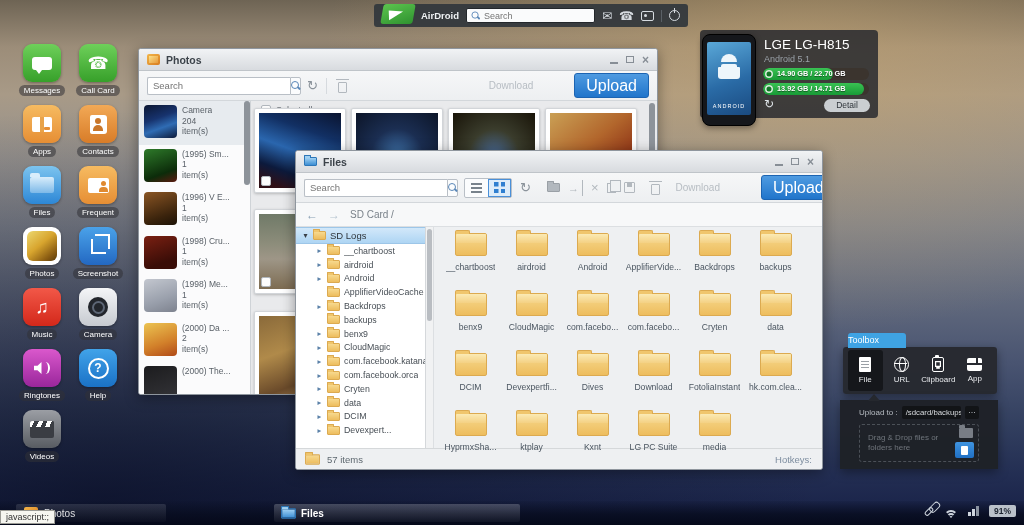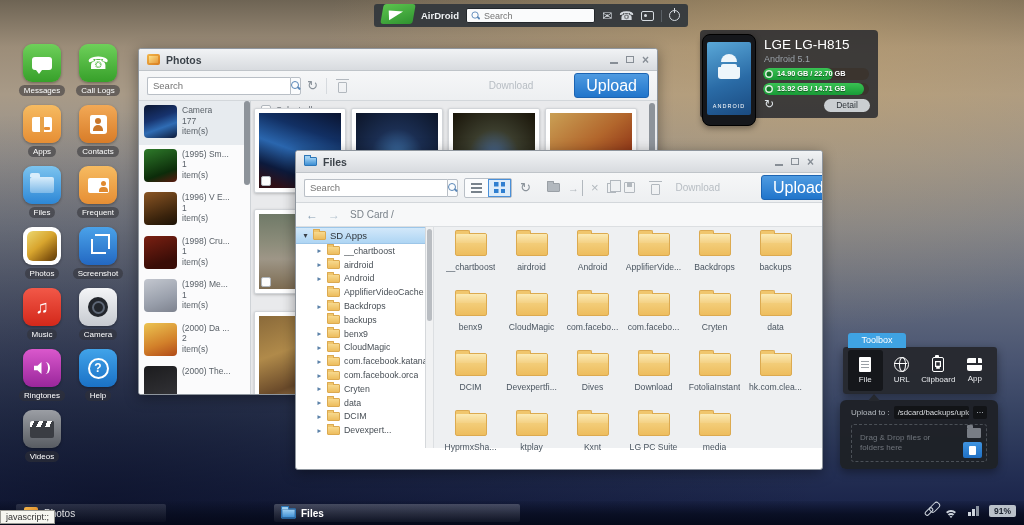--- a/index.html
+++ b/index.html
@@ -226,21 +226,21 @@
   .sbar .bicon { position:absolute; left:2px; top:2px; width:8px; height:8px; border-radius:4px; background:rgba(0,60,10,.5);
     box-shadow:inset 0 0 0 1.5px #d8f0dc; }
   .sbar .btxt { position:absolute; left:14px; top:0; right:0; font-size:7.3px; font-weight:bold; color:#fff;
     line-height:12px; text-shadow:0 1px 1px rgba(0,0,0,.5); white-space:nowrap; }
   .dev-refresh { position:absolute; left:64px; top:67px; color:#dfe4e8; font-size:12px; }
   .detail-btn { position:absolute; right:8px; top:69px; width:46px; height:13px; background:rgba(222,226,230,.88);
     border-radius:7px; font-size:8.5px; color:#2e343a; text-align:center; line-height:13px; }
 
   
   #tb-tab { left:848px; top:333px; width:58px; height:15px; background:#3fa3e3; border-radius:3px 3px 0 0;
-    color:#fff; font-size:9px; text-align:center; line-height:15px; z-index:45; }
+    color:#fff; font-size:9px; text-align:left; line-height:15px; z-index:45; }
   #tb-panel { left:843px; top:347px; width:154px; height:47px; background:rgba(38,41,47,.96); border-radius:3px;
     display:flex; align-items:center; justify-content:space-around; padding:0 4px; z-index:44;
     box-shadow:0 3px 10px rgba(0,0,0,.4); }
   .tbitem { width:35px; height:41px; display:flex; flex-direction:column; align-items:center; justify-content:center;
     gap:3px; border-radius:3px; }
   .tbitem.active { background:#15171b; }
   .tblabel { font-size:8px; color:#e9ebee;text-align:center; }
   .tbi-file { width:12px; height:15px; background:#fff; border-radius:1px;
     background-image:linear-gradient(#9aa0a6,#9aa0a6),linear-gradient(#9aa0a6,#9aa0a6),linear-gradient(#9aa0a6,#9aa0a6);
     background-size:8px 1.4px; background-position:2px 4px,2px 7px,2px 10px; background-repeat:no-repeat; background-color:#fff; }
@@ -249,22 +249,22 @@
   .tbi-url::after { content:""; position:absolute; left:3.5px; top:-1px; width:5px; height:12.5px; border:1.3px solid #fff; border-radius:50%; }
   .tbi-clip { width:12px; height:15px; border:1.6px solid #fff; border-radius:2px; position:relative; }
   .tbi-clip::before { content:""; position:absolute; left:2px; top:-3px; width:4px; height:2.5px; background:#fff; border-radius:1px; }
   .tbi-clip::after { content:""; position:absolute; left:1.5px; top:2.5px; width:6px; height:6px;
     box-shadow:0 0 0 1.2px #fff inset, 0 3px 0 -1.2px #fff; }
   .tbi-app { width:15px; height:13px;
     background-image:linear-gradient(#fff,#fff),linear-gradient(#fff,#fff),linear-gradient(#fff,#fff);
     background-size:9px 5px,4px 5px,15px 6px; background-position:0 0,11px 0,0 7px; background-repeat:no-repeat; border-radius:2px; }
   #tb-pointer { left:868px; top:394px; width:0; height:0; border-left:6px solid transparent;
     border-right:6px solid transparent; border-bottom:7px solid #25282e; z-index:46; }
-  #upload-panel { left:840px; top:400px; width:158px; height:69px; background:rgba(30,33,38,.96); border-radius:6px;
-    z-index:45; padding:6px 11px; box-shadow:0 3px 10px rgba(0,0,0,.4); }
+  #upload-panel { left:840px; top:400px; width:158px; height:69px; background:rgba(30,33,38,.96); border-radius:0;
+    z-index:45; padding:6px 19px; box-shadow:0 3px 10px rgba(0,0,0,.4); }
   .up-row { display:flex; align-items:center; gap:4px; }
   .up-label { font-size:8px; color:#b7bcc2; white-space:nowrap; }
   .up-path { flex:1; background:#121417; border-radius:2px; color:#d8dbde; font-size:7.8px; padding:2px 4px;
     white-space:nowrap; overflow:hidden; }
   .up-more { width:14px; height:13px; background:#121417; border-radius:2px; color:#b7bcc2; font-size:9px;
     text-align:center; line-height:9px; }
   .dropzone { margin-top:5px; height:38px; border:1px dashed #4b5057; border-radius:3px; position:relative;
     display:flex; align-items:center; padding-left:8px; }
   .drop-txt { font-size:8px; color:#70757c; width:90px; line-height:10px; }
   .gicon { position:absolute; right:5px; top:3px; width:14px; height:10px; background:#787d85; border-radius:1px; }
@@ -358,21 +358,21 @@
         <span class="clap"></span>
       </div>
     <span class="dlabel">Videos</span>
     </div>
 </div>
 <div id="dcol2" class="abs dcol">
   <div class="di">
     <div class="dico ic-call">
         <span>☎</span>
       </div>
-    <span class="dlabel">Call Logs</span>
+    <span class="dlabel">Call Card</span>
     </div>
   <div class="di">
     <div class="dico ic-contacts">
         <span class="bookart"></span>
       </div>
     <span class="dlabel">Contacts</span>
     </div>
   <div class="di">
     <div class="dico ic-freq">
         <span class="freqart"></span>
@@ -423,21 +423,21 @@
       </span>
     <span class="spacer"></span>
     <span class="dl-label">Download</span>
     <span class="btn-blue">Upload</span>
   </div>
   <div class="pbody">
     <div class="albums">
       <div class="alb sel">
         <span class="athumb t1"></span>
         <span class="atxt"><span>Camera</span><br>
-          <span>177</span><br><span>item(s)</span></span>
+          <span>204</span><br><span>item(s)</span></span>
         </div>
       <div class="alb">
         <span class="athumb t2"></span>
         <span class="atxt"><span>(1995) Sm...</span><br>
           <span>1</span><br><span>item(s)</span></span>
         </div>
       <div class="alb">
         <span class="athumb t3"></span>
         <span class="atxt"><span>(1996) V E...</span><br>
           <span>1</span><br><span>item(s)</span></span>
@@ -545,21 +545,21 @@
   <div class="wcrumb">
     <span class="nav-ar">←</span>
     <span class="nav-ar fwd">→</span>
     <span class="crumb-txt">SD Card /</span>
   </div>
   <div class="fbody">
     <div class="tree">
       <div class="trow root">
         <span class="tcaret">▾</span>
         <span class="fold-sm"></span>
-        <span class="tlabel">SD Apps</span>
+        <span class="tlabel">SD Logs</span>
         </div>
       <div class="trow">
           <span class="tcaret">▸</span>
           <span class="fold-sm"></span>
           <span class="tlabel">__chartboost</span>
         </div>
       <div class="trow">
           <span class="tcaret">▸</span>
           <span class="fold-sm"></span>
           <span class="tlabel">airdroid</span>
@@ -713,20 +713,25 @@
         </div>
       <div class="fcell">
           <span class="fold"></span>
           <span class="fname">LG PC Suite</span>
         </div>
       <div class="fcell">
           <span class="fold"></span>
           <span class="fname">media</span>
         </div>
     </div>
+  </div>
+  <div class="wstatus">
+    <span class="fold-sm" style="transform:scale(1.15)"></span>
+    <span class="st-txt">57 items</span>
+    <span class="hotkeys">Hotkeys:</span>
   </div>
 </div>
 
 <div id="device" class="abs">
   <div class="phone">
     <div class="pscreen">
       <div class="robot"></div>
       <span class="os-label">ANDROID</span>
     </div>
   </div>

